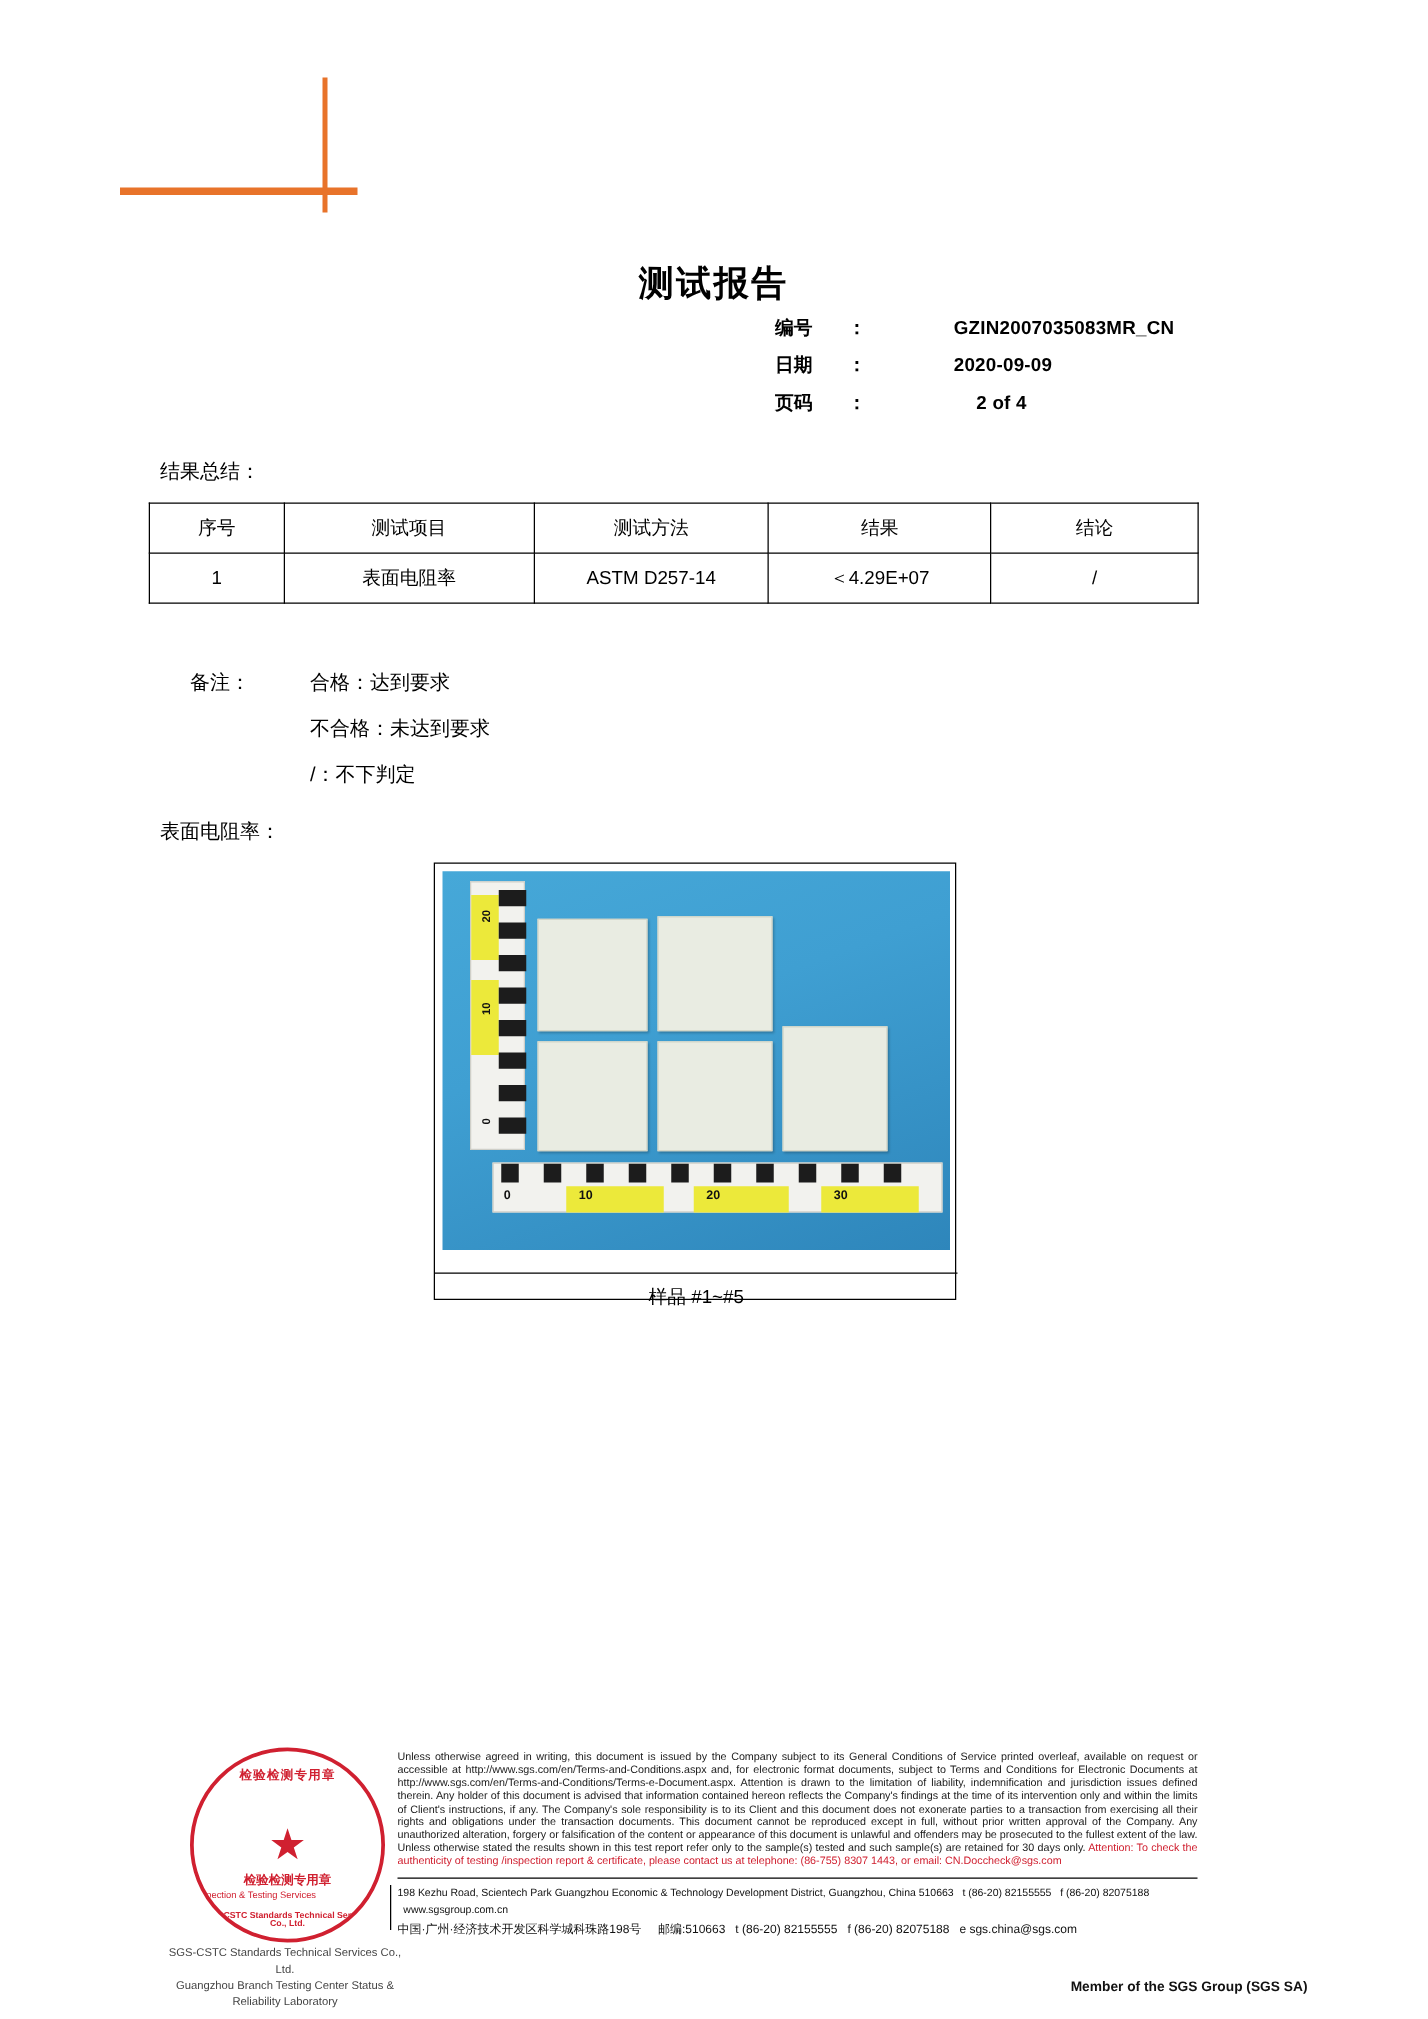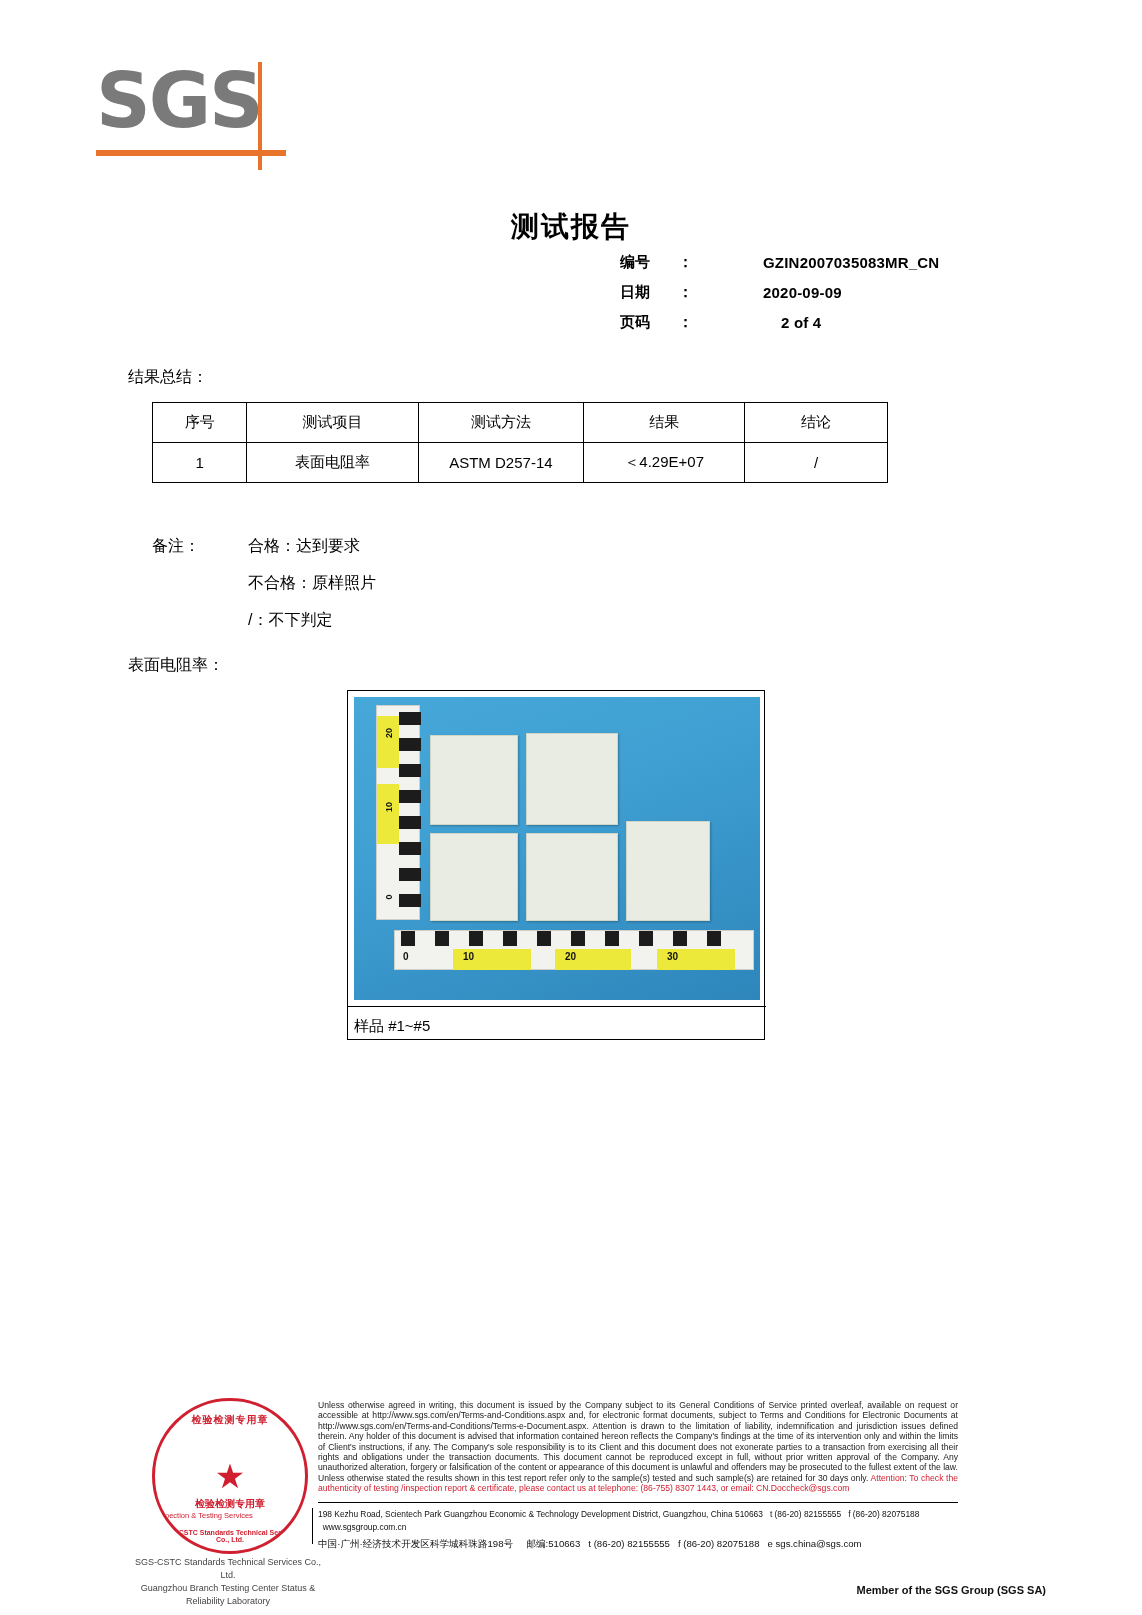--- a/index.html
+++ b/index.html
@@ -82,23 +82,23 @@
     position: absolute;
     font-size: 16px;
     font-weight: normal;
   }
   #summary-label { left: 128px; top: 367px; }
   #photo-label   { left: 128px; top: 655px; }
 
   
   .result-table {
     position: absolute;
-    left: 152px;
+    left: 119px;
     top: 402px;
-    width: 736px;
+    width: 840px;
     border-collapse: collapse;
     font-size: 15px;
   }
   .result-table th,
   .result-table td {
     border: 1px solid #000000;
     text-align: center;
     height: 40px;
     font-weight: normal;
     padding: 0 4px;
@@ -222,24 +222,24 @@
   .s1 { left: 76px;  top: 38px;  width: 88px;  height: 90px; }
   .s2 { left: 172px; top: 36px;  width: 92px;  height: 92px; }
   .s3 { left: 76px;  top: 136px; width: 88px;  height: 88px; }
   .s4 { left: 172px; top: 136px; width: 92px;  height: 88px; }
   .s5 { left: 272px; top: 124px; width: 84px;  height: 100px; }
 
   .photo-caption {
     width: 100%;
     height: 38px;
     line-height: 38px;
-    text-align: left;
+    text-align: center;
     font-size: 15px;
     border-top: 1px solid #000000;
-    margin-top: 6px;
+    margin-top: 18px;
     margin-left: -6px;
     padding-left: 6px;
     padding-right: 6px;
     width: 418px;
     box-sizing: border-box;
   }
 
   
   .footer {
     position: absolute;
@@ -354,21 +354,20 @@
     top: 186px;
     font-size: 11px;
     font-weight: bold;
     color: #111;
   }
 </style>
 </head>
 <body>
 
 <div class="logo-area">
-  <div class="logo-text">SGS</div>
   <div class="logo-bar"></div>
   <div class="logo-vrule"></div>
 </div>
 
 <div class="doc-title">测试报告</div>
 
 <div class="meta">
   <div class="meta-row">
     <span class="meta-label">编号</span>
     <span class="meta-colon">：</span>
@@ -408,21 +407,21 @@
     </tr>
   </tbody>
 </table>
 
 <div class="remark">
   <div class="remark-row">
     <span class="remark-key">备注：</span>
     <span class="remark-val">合格：达到要求</span>
   </div>
   <div class="remark-row">
-    <span class="remark-val remark-indent">不合格：原样照片</span>
+    <span class="remark-val remark-indent">不合格：未达到要求</span>
   </div>
   <div class="remark-row">
     <span class="remark-val remark-indent">/：不下判定</span>
   </div>
 </div>
 
 <div class="section-label" id="photo-label">表面电阻率：</div>
 
 <div class="photo-box">
   <div class="photo-inner">

